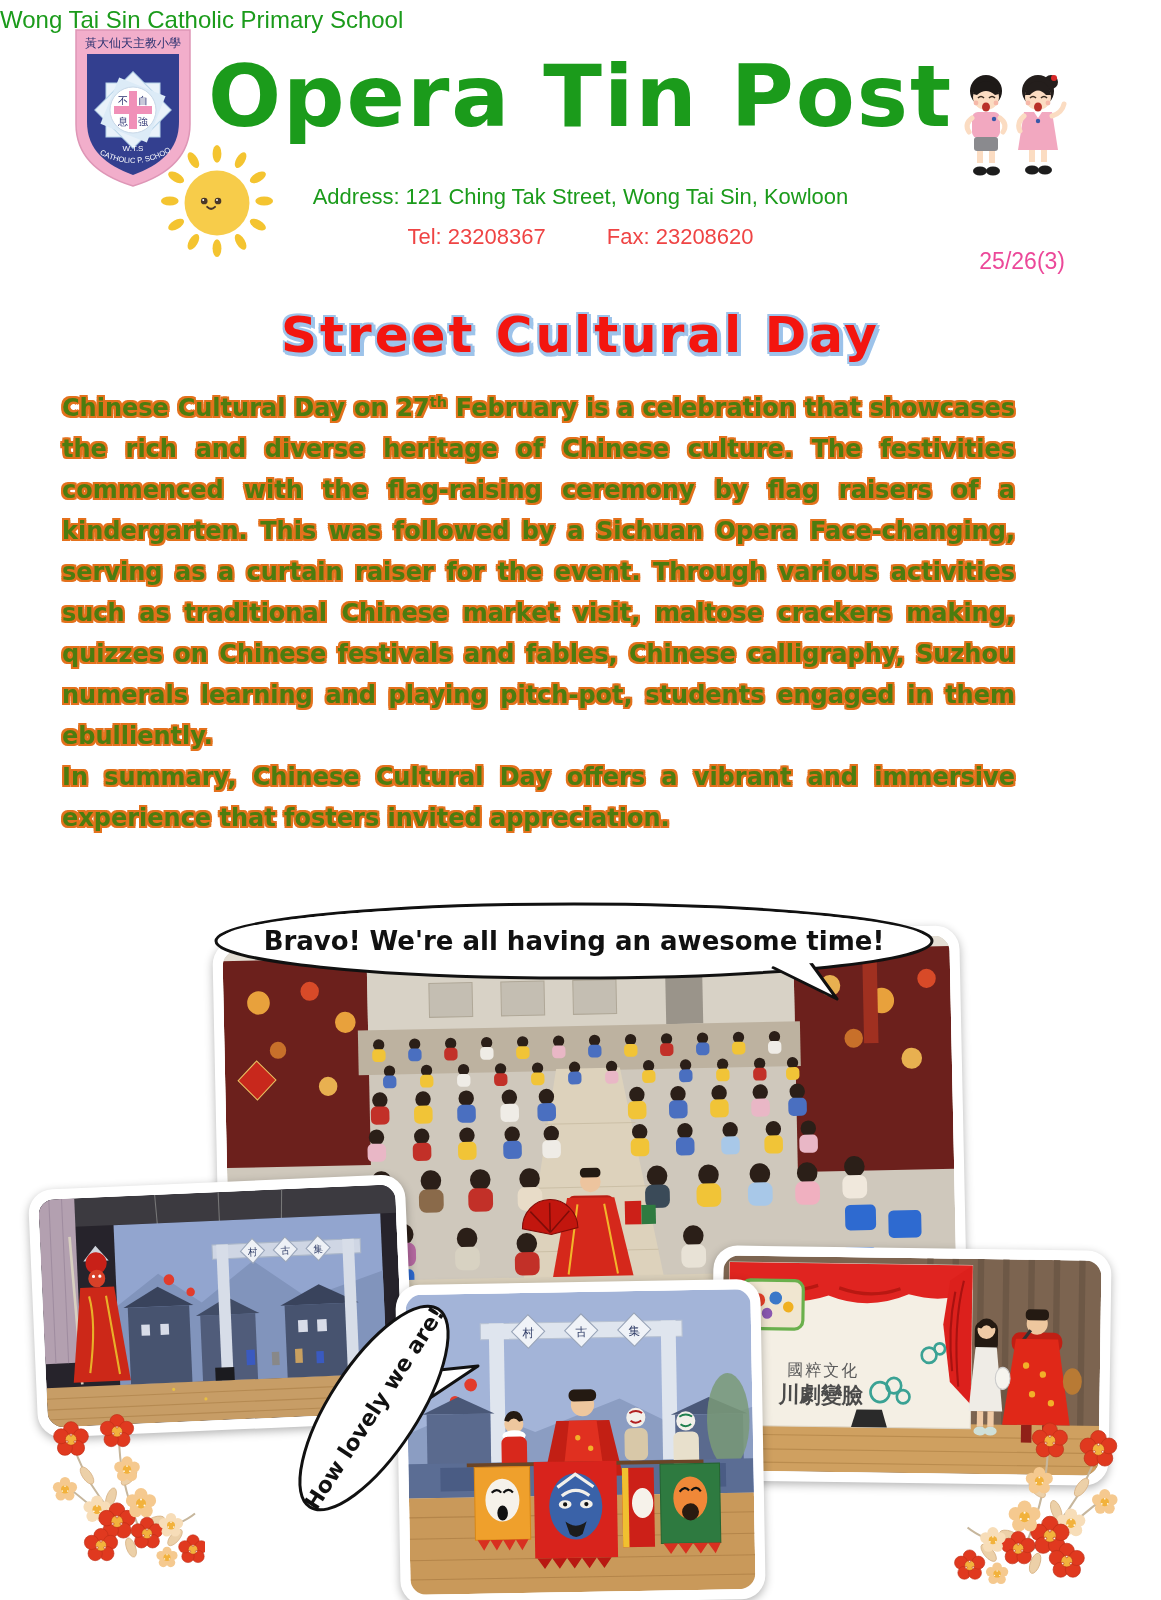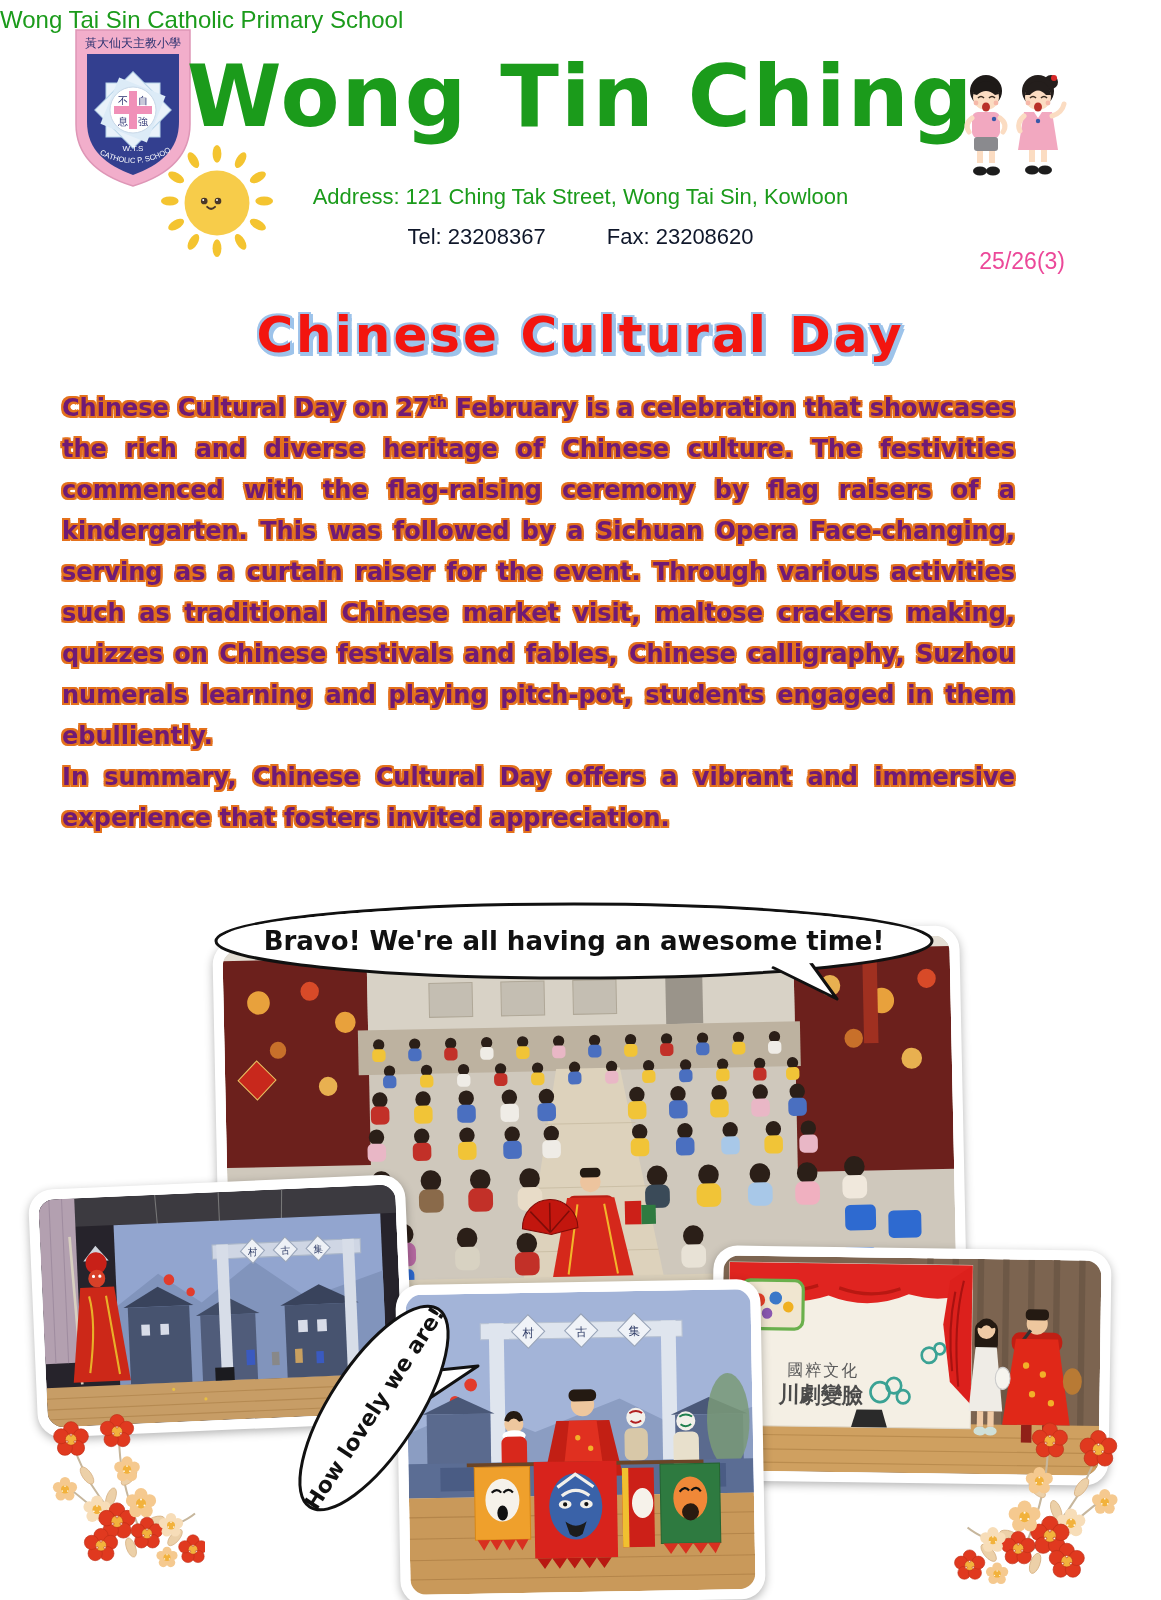--- a/index.html
+++ b/index.html
@@ -10,32 +10,32 @@
         color:#1b9b1b;font-size:24px;}
   .badge{position:absolute;left:72px;top:26px;width:122px;height:162px;}
   .newsletter-title{position:absolute;top:46px;left:0;width:100%;text-align:center;
         color:#1b9b1b;font-size:86px;font-weight:bold;letter-spacing:2px;
         font-family:"DejaVu Sans",sans-serif;}
   .sun{position:absolute;left:158px;top:142px;width:118px;height:118px;}
   .kids{position:absolute;left:948px;top:64px;width:132px;height:134px;}
   .address-line{position:absolute;top:184px;left:0;width:100%;text-align:center;
         color:#1b9b1b;font-size:22px;}
   .telfax-line{position:absolute;top:224px;left:0;width:100%;text-align:center;
-        color:#0f172a;font-size:22px;}
+        color:#ef4444;font-size:22px;}
   .telfax-line .fax{margin-left:55px;}
   .issue{position:absolute;top:248px;right:96px;color:#ec4899;font-size:23px;}
   
   .article-title{position:absolute;top:306px;left:0;width:100%;text-align:center;
         font-family:"DejaVu Sans",sans-serif;font-weight:bold;font-size:50px;letter-spacing:3px;
         color:#f3150f;
         text-shadow:-2px -2px 0 #9dc3ea,2px -2px 0 #9dc3ea,-2px 2px 0 #9dc3ea,
                     2px 2px 0 #9dc3ea,4px 4px 0 #9dc3ea,4px 0 0 #9dc3ea,0 4px 0 #9dc3ea;}
   .article-body{position:absolute;left:62px;top:382px;width:953px;
         font-family:"DejaVu Sans",sans-serif;font-weight:bold;font-size:24px;line-height:41px;
-        color:#701a75;text-align:justify;
+        color:#4d7c0f;text-align:justify;
         text-shadow:-2px -2px 0 #e4711c,2px -2px 0 #e4711c,-2px 2px 0 #e4711c,2px 2px 0 #e4711c,
                     -2px 0 0 #e4711c,2px 0 0 #e4711c,0 2px 0 #e4711c,0 -2px 0 #e4711c;}
   .article-body p{margin:0;}
   .article-body sup{font-size:60%;}
   
   .photo{position:absolute;background:#fff;border-radius:24px;padding:10px;
         box-shadow:0 3px 10px rgba(0,0,0,.30);}
   .photo-inner{border-radius:16px;overflow:hidden;width:100%;height:100%;}
   .photo-inner svg{display:block;}
   #photo-main{left:216px;top:933px;width:727px;height:348px;transform:rotate(-1.2deg);z-index:1;}
@@ -70,21 +70,21 @@
       <text x="-10" y="-6" text-anchor="middle" font-size="10" fill="#2a3070">不</text>
       <text x="10" y="-6" text-anchor="middle" font-size="10" fill="#2a3070">自</text>
       <text x="-10" y="15" text-anchor="middle" font-size="10" fill="#2a3070">息</text>
       <text x="10" y="15" text-anchor="middle" font-size="10" fill="#2a3070">強</text>
     </g>
     <text x="61" y="125" text-anchor="middle" font-size="8" fill="#ffffff">W.T.S</text>
     <path id="badgearc" d="M24,126 Q61,148 98,126" fill="none"></path>
     <text font-size="7.5" fill="#ffffff"><textPath href="#badgearc" startOffset="4">CATHOLIC P. SCHOOL</textPath></text>
   </svg>
 
-  <div class="newsletter-title">Wong Tin Ching</div>
+  <div class="newsletter-title">Opera Tin Post</div>
 
   <svg class="sun" viewBox="0 0 120 120">
     <g fill="#f4c430">
       <g id="ray">
           <ellipse cx="60" cy="12" rx="4.5" ry="9"></ellipse>
         </g>
       <use href="#ray" transform="rotate(30 60 60)"></use>
         <use href="#ray" transform="rotate(60 60 60)"></use>
       <use href="#ray" transform="rotate(90 60 60)"></use>
         <use href="#ray" transform="rotate(120 60 60)"></use>
@@ -152,21 +152,21 @@
     </g>
   </svg>
 
   <div class="address-line">Address: 121 Ching Tak Street, Wong Tai Sin, Kowloon</div>
   <div class="telfax-line">
     <span>Tel: 23208367</span>
     <span class="fax">Fax: 23208620</span>
   </div>
   <div class="issue">25/26(3)</div>
 
-  <div class="article-title">Chinese Cultural Day</div>
+  <div class="article-title">Street Cultural Day</div>
 
   <div class="article-body">
     <p><span>Chinese Cultural Day on 27</span><sup>th</sup><span> February is a celebration that showcases the rich and diverse heritage of Chinese culture. The festivities commenced with the flag-raising ceremony by flag raisers of a kindergarten. This was followed by a Sichuan Opera Face-changing, serving as a curtain raiser for the event. Through various activities such as traditional Chinese market visit, maltose crackers making, quizzes on Chinese festivals and fables, Chinese calligraphy, Suzhou numerals learning and playing pitch-pot, students engaged in them ebulliently.</span></p>
     <p>In summary, Chinese Cultural Day offers a vibrant and immersive experience that fosters invited appreciation.</p>
   </div>
 
   <svg class="bubble-top" viewBox="0 0 724 100">
     <ellipse cx="362" cy="40" rx="358" ry="37" fill="#ffffff" stroke="#111" stroke-width="3"></ellipse>
     <path d="M560,66 L625,98 L596,58" fill="#ffffff" stroke="#111" stroke-width="3" stroke-linejoin="round"></path>
     <ellipse cx="362" cy="38" rx="352" ry="33" fill="#ffffff"></ellipse>

